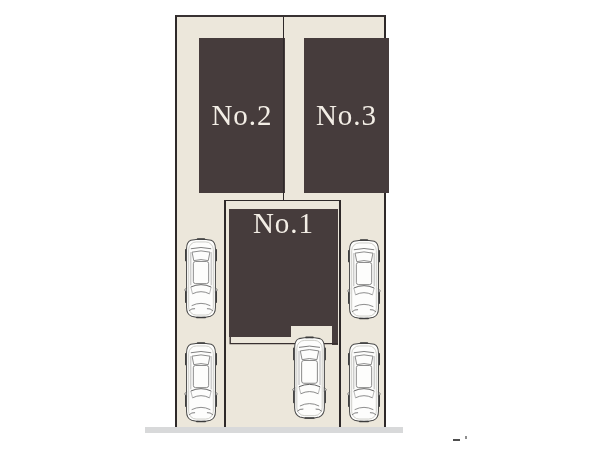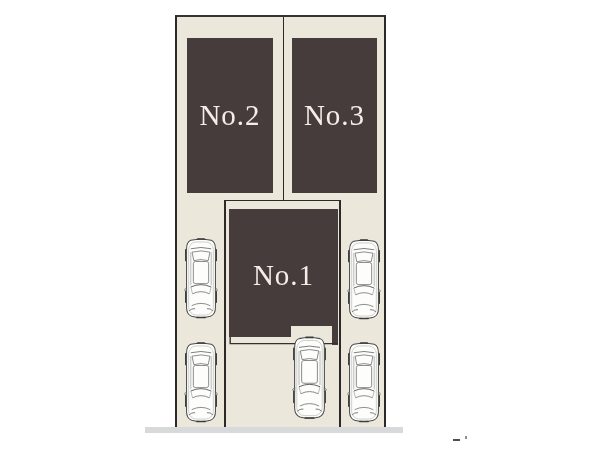--- a/index.html
+++ b/index.html
@@ -14,39 +14,39 @@
     left:175px;top:15px;width:211px;height:412px;
     box-sizing:border-box;
     background:var(--ground,#ece7db);
     border-top:2.5px solid #383232;
     border-left:2px solid var(--outline,#2e2929);
     border-right:2px solid var(--outline,#2e2929);
   }
   
   .plot-dark{
     background:var(--building,#463c3c);
-    display:flex;align-items:center;justify-content:center;
+    display:flex;align-items:center;justify-content:center;margin-left:12px;
   }
   .plot-label{
     color:var(--plot-label-text,#f3eee6);
     font-size:29px;letter-spacing:1px;line-height:1;
   }
   #plot-no2{left:187px;top:38px;width:86px;height:155px;}
   #plot-no3{left:292px;top:38px;width:85px;height:155px;text-align:center;}
   
   .line{background:var(--outline,#2e2929);}
   #divider-top{left:282.5px;top:17px;width:1.5px;height:183px;}
   #plot1-top{left:224px;top:199.5px;width:116px;height:1.5px;}
   #lane-left{left:224px;top:199.5px;width:1.5px;height:227px;}
   #lane-right{left:339px;top:199.5px;width:1.5px;height:227px;}
   
   #building-svg{left:229px;top:209px;}
   #label-no1{
-    left:229px;top:217px;width:109px;height:117px;
-    display:flex;align-items:center;justify-content:center;
+    left:229px;top:209px;width:109px;height:117px;
+    display:flex;align-items:flex-start;justify-content:center;
   }
   
   #road{left:145px;top:427px;width:258px;height:6px;background:var(--road,#d8d9da);}
   
   .car{pointer-events:none;}
   #car-1{left:184px;top:236px;width:34px;height:85px;}
   #car-2{left:184px;top:340px;width:34px;height:85px;}
   #car-3{left:347px;top:237px;width:34px;height:85px;}
   #car-4{left:347px;top:340px;width:34px;height:85px;}
   #car-5{left:292px;top:331px;width:35px;height:94px;}

